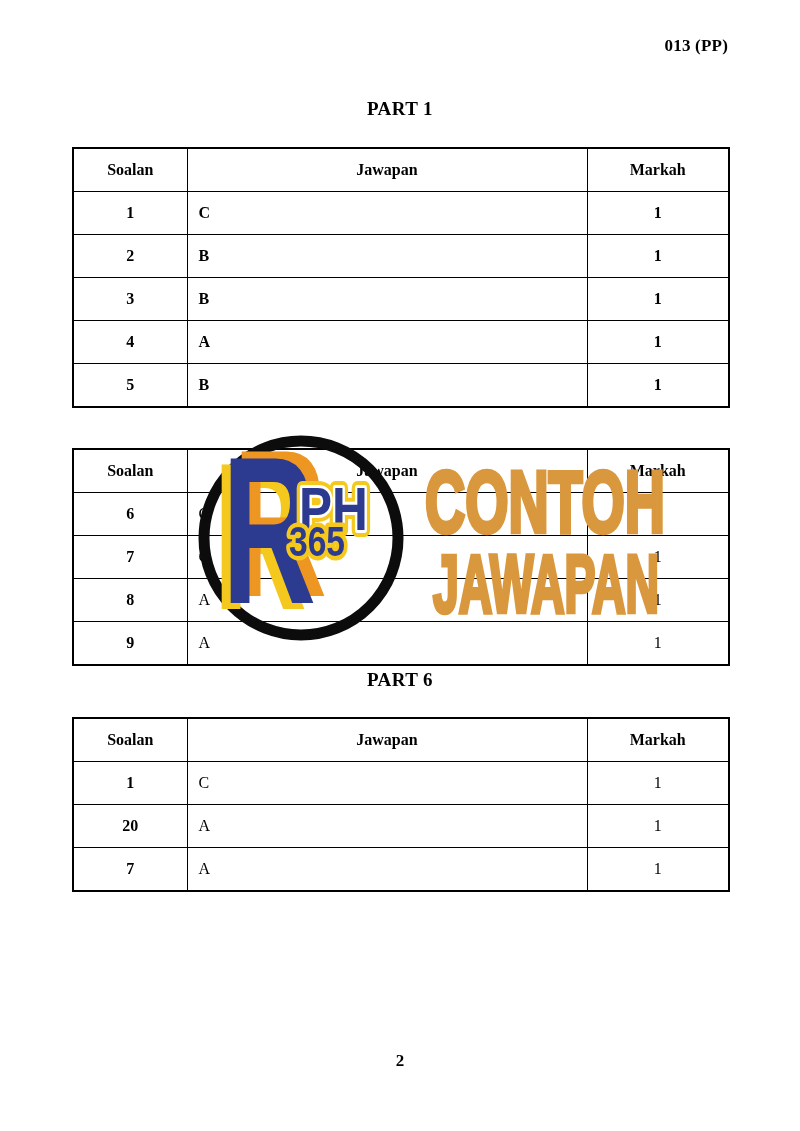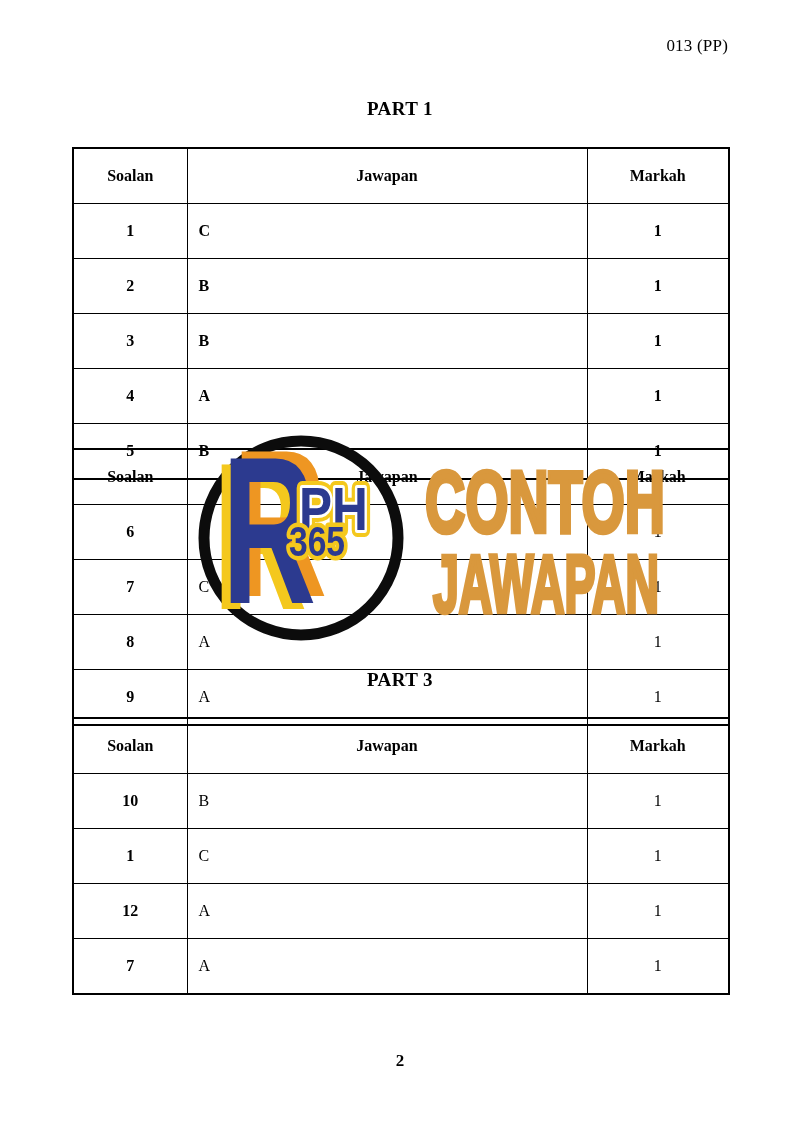--- a/index.html
+++ b/index.html
@@ -8,21 +8,21 @@
     width:800px;height:1131px;
     margin:0 auto;
     background:#ffffff;
     font-family:"Liberation Serif",serif;
     color:#000;
     outline:1px solid #e3e3e3;
     overflow:hidden;
   }
   .code{
     position:absolute;top:36px;right:72px;
-    font-size:17px;font-weight:normal;letter-spacing:.2px;
+    font-size:17px;font-weight:bold;letter-spacing:.2px;
   }
   .part-title{
     position:absolute;left:0;width:100%;
     text-align:center;font-size:19px;font-weight:bold;
     letter-spacing:.4px;
   }
   #title1{top:98px;}
   #title2{top:400px;}
   #title3{top:669px;}
 
@@ -37,21 +37,21 @@
   #table2{top:448px;}
   #table3{top:717px;}
   col.c-q{width:114px;}
   col.c-a{width:400px;}
   col.c-m{width:142px;}
   .anskey td{
     border:1px solid #000;
     height:34px;
     font-size:16px;
     vertical-align:middle;
-    padding:10px;
+    padding:4px;
     overflow:hidden;
   }
   .anskey tr.hdr td{font-weight:bold;text-align:center;}
   .qcell{text-align:center;font-weight:bold;}
   .acell{padding-left:11px !important;text-align:left;}
   .mcell{text-align:center;}
   .bold-ans .acell,.bold-ans .mcell{font-weight:bold;}
 
   .pageno{
     position:absolute;top:1051px;left:0;width:100%;
@@ -142,46 +142,41 @@
       <td class="mcell">1</td>
     </tr>
     <tr>
       <td class="qcell">9</td>
       <td class="acell">A</td>
       <td class="mcell">1</td>
     </tr>
   </tbody>
     </table>
 
-  <div class="part-title" id="title3">PART 3</div>
+  <div class="part-title" id="title3">PART 6</div>
 
   <table class="anskey" id="table3">
     <colgroup>
         <col class="c-q">
         <col class="c-a">
         <col class="c-m">
       </colgroup>
     <tbody>
         <tr class="hdr">
       <td>Soalan</td>
       <td>Jawapan</td>
       <td>Markah</td>
     </tr>
     <tr>
-      <td class="qcell">10</td>
-      <td class="acell">B</td>
-      <td class="mcell">1</td>
-    </tr>
-    <tr>
       <td class="qcell">1</td>
       <td class="acell">C</td>
       <td class="mcell">1</td>
     </tr>
     <tr>
-      <td class="qcell">12</td>
+      <td class="qcell">20</td>
       <td class="acell">A</td>
       <td class="mcell">1</td>
     </tr>
     <tr>
       <td class="qcell">7</td>
       <td class="acell">A</td>
       <td class="mcell">1</td>
     </tr>
   </tbody>
     </table>

